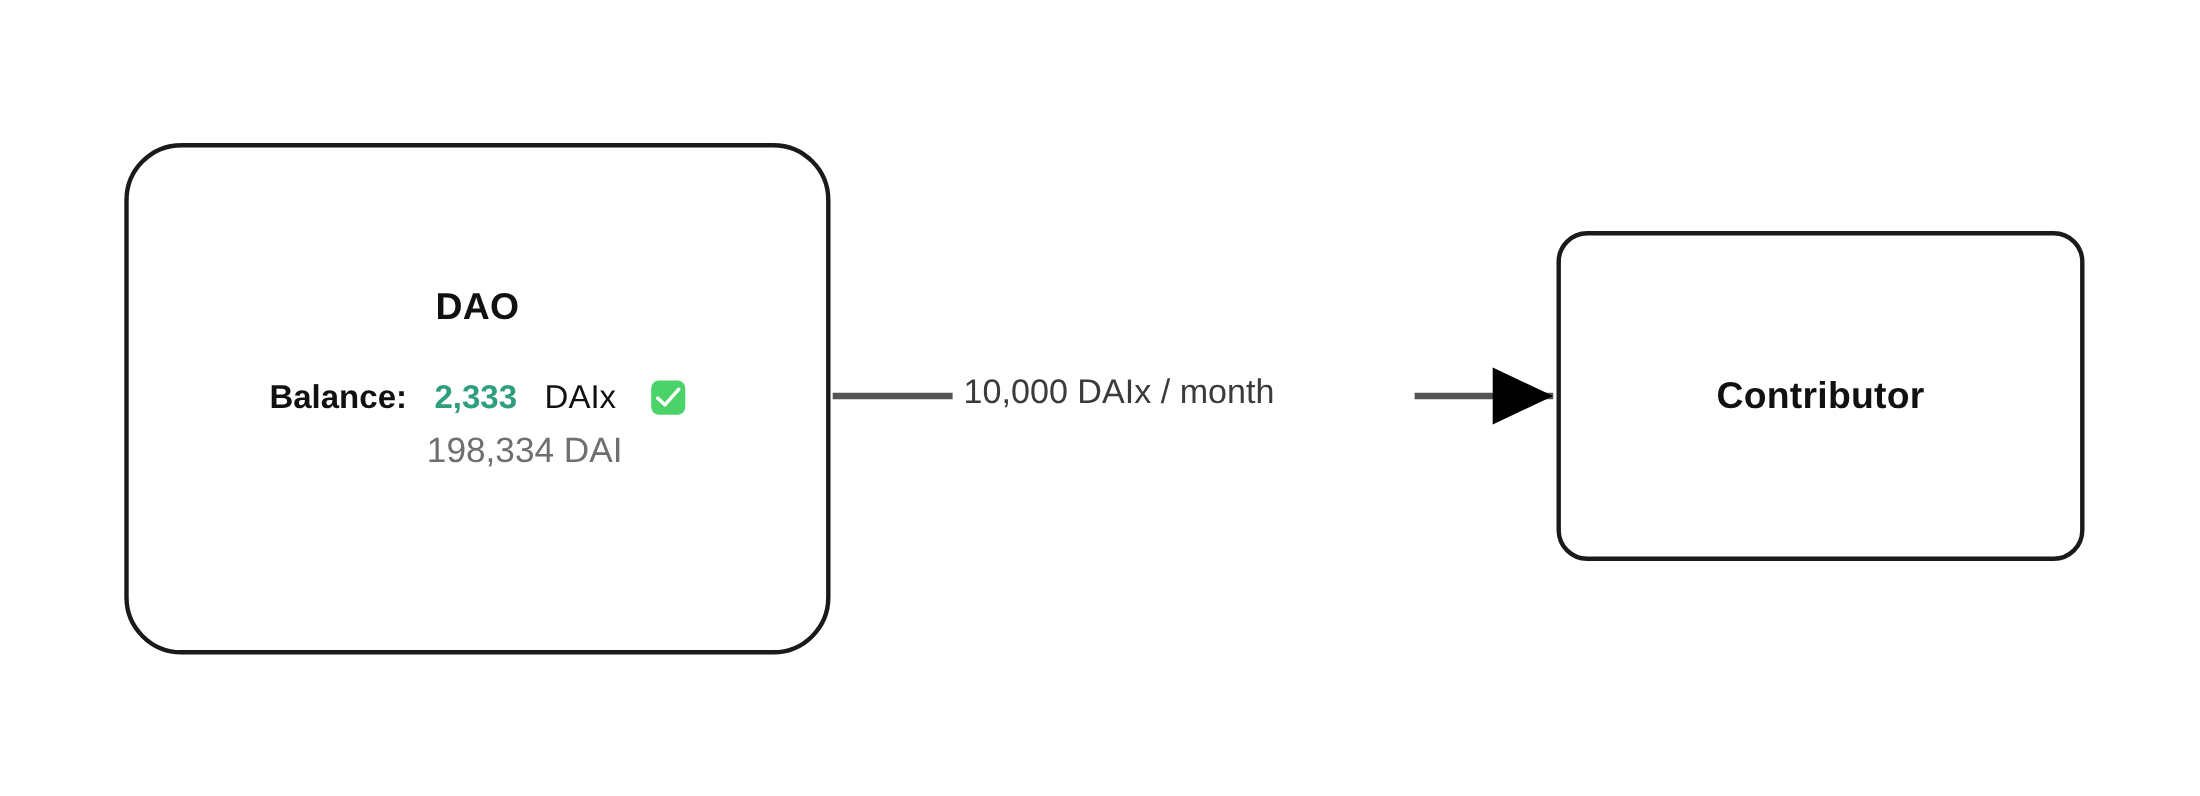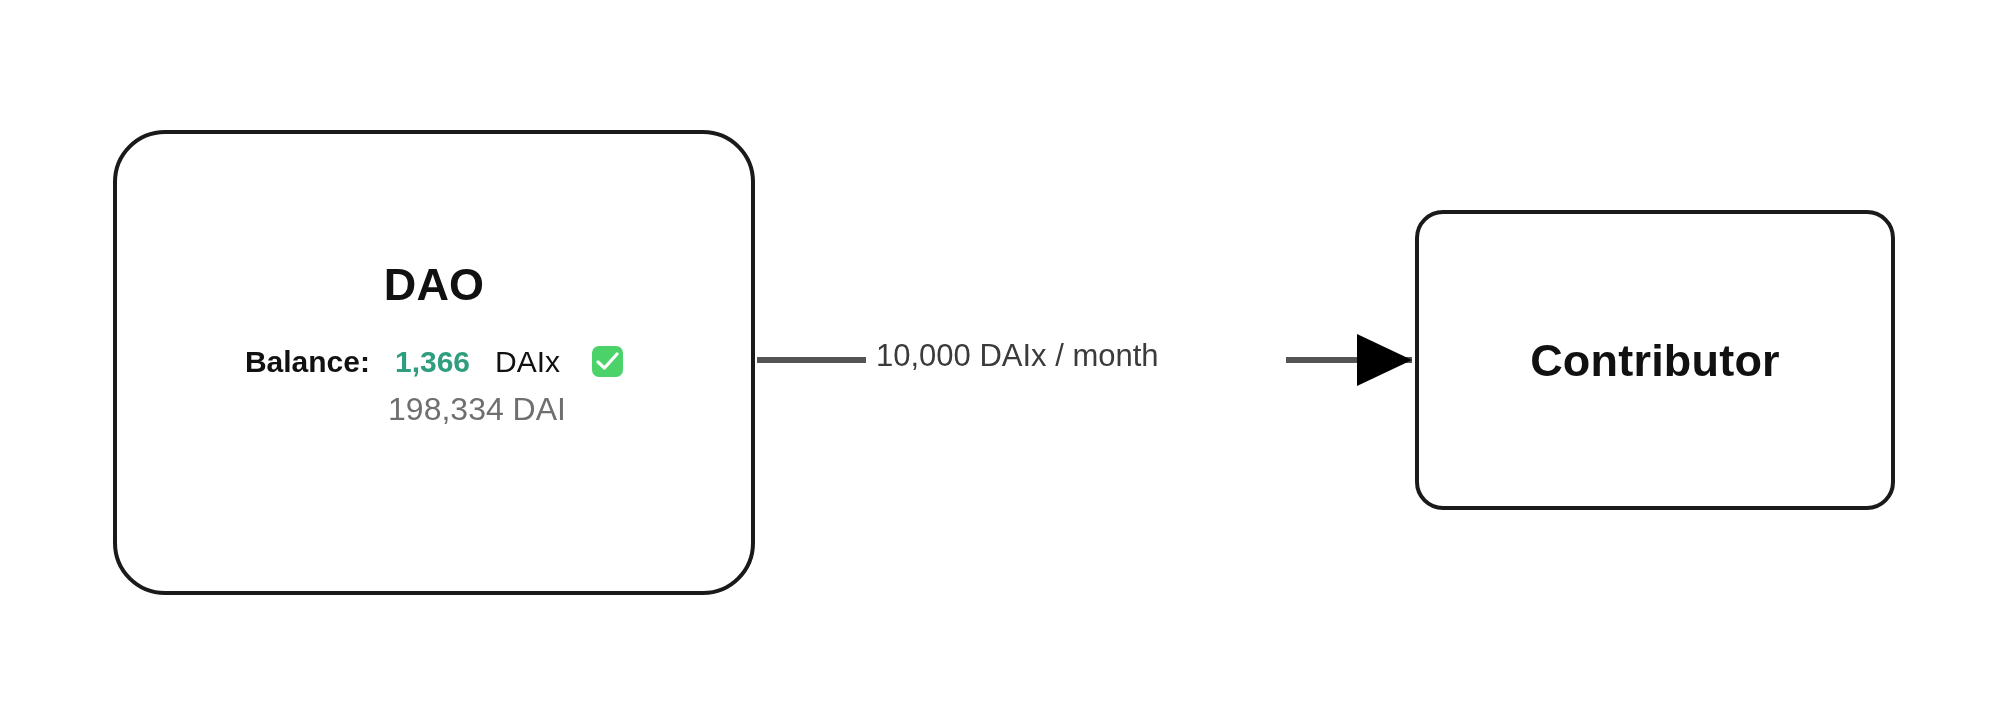--- a/index.html
+++ b/index.html
@@ -44,21 +44,21 @@
 
   #node-contributor {
     left: 1415px;
     top: 210px;
     width: 480px;
     height: 300px;
     border-radius: 28px;
   }
 
   .node-title {
-    font-size: 45px;
+    font-size: 34px;
     font-weight: bold;
     color: #111111;
     line-height: 1;
     letter-spacing: 0.2px;
     white-space: nowrap;
   }
 
   
   #node-dao .node-inner {
     position: relative;
@@ -171,21 +171,21 @@
 
   <div class="node" id="node-dao">
     <div class="node-inner">
 
       <div class="node-title">DAO</div>
 
       <div class="balance-block">
 
         <div class="balance-line">
           <span class="balance-label">Balance:</span>
-          <span class="balance-amount">1,366</span>
+          <span class="balance-amount">2,333</span>
           <span class="balance-token">DAIx</span>
           <span class="check-badge">
             <svg viewBox="0 0 23 21" xmlns="http://www.w3.org/2000/svg">
               <polyline points="2,11 8.5,17 21,3" fill="none" stroke="#ffffff" stroke-width="3.2" stroke-linecap="round" stroke-linejoin="round"></polyline>
             </svg>
           </span>
         </div>
 
         <div class="balance-sub">198,334 DAI</div>
 

